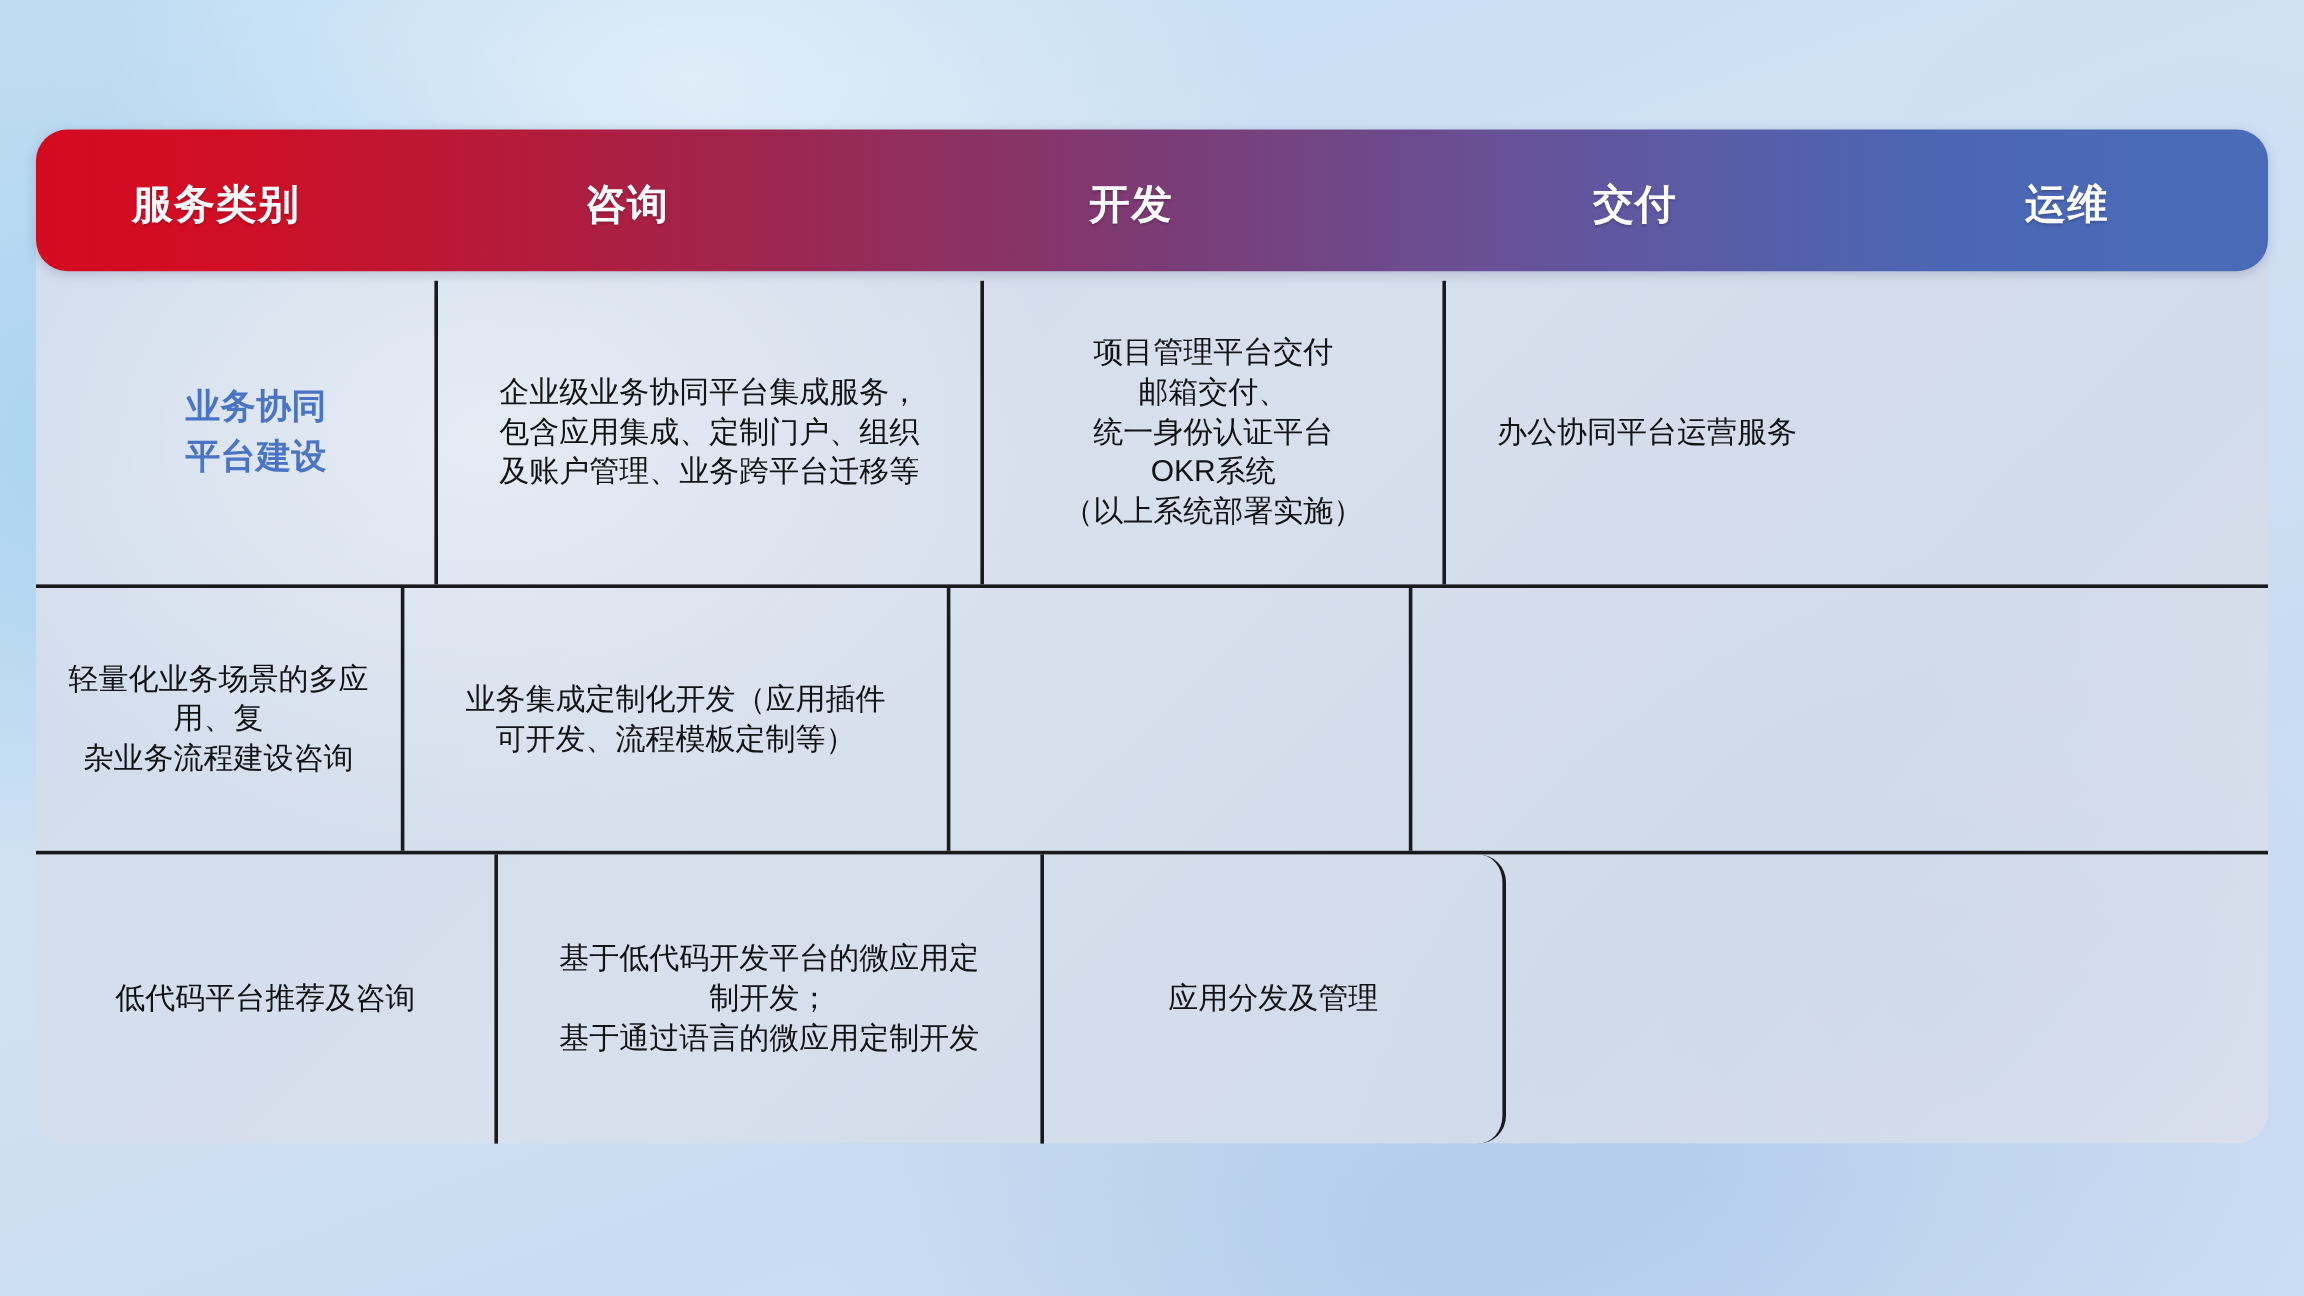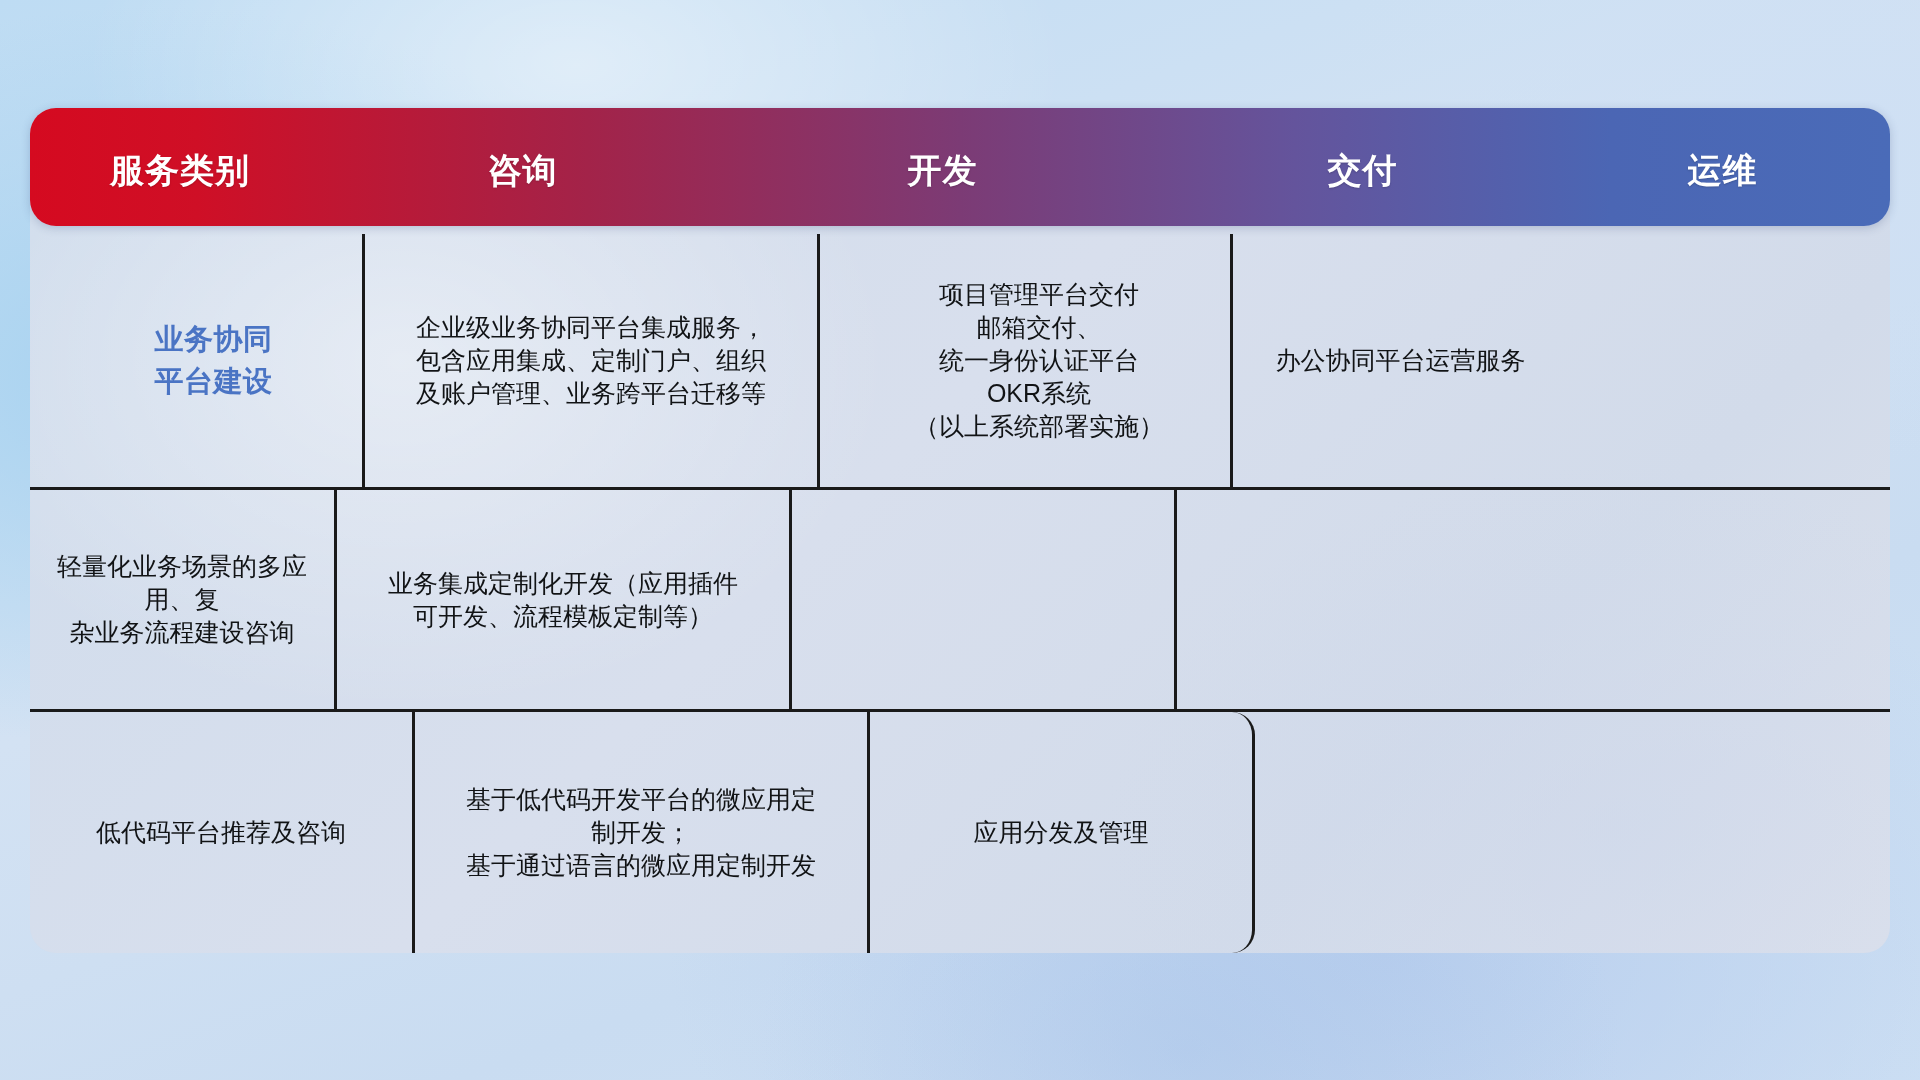--- a/index.html
+++ b/index.html
@@ -142,21 +142,21 @@
       <div class="data-row row-sep" style="height: 256px;">
         <div class="cell vline cat-cell" style="width: 300px; margin-left: 35px;">
           <span class="cell-text">业务协同
 平台建设</span>
         </div>
         <div class="cell vline" style="width: 455px;">
           <span class="cell-text">企业级业务协同平台集成服务，
 包含应用集成、定制门户、组织
 及账户管理、业务跨平台迁移等</span>
         </div>
-        <div class="cell vline" style="width: 385px; margin-left: 28px;">
+        <div class="cell vline" style="width: 385px;">
           <span class="cell-text">项目管理平台交付
 邮箱交付、
 统一身份认证平台
 OKR系统
 （以上系统部署实施）</span>
         </div>
         <div class="cell" style="width: 335px;">
           <span class="cell-text">办公协同平台运营服务</span>
         </div>
       </div>

